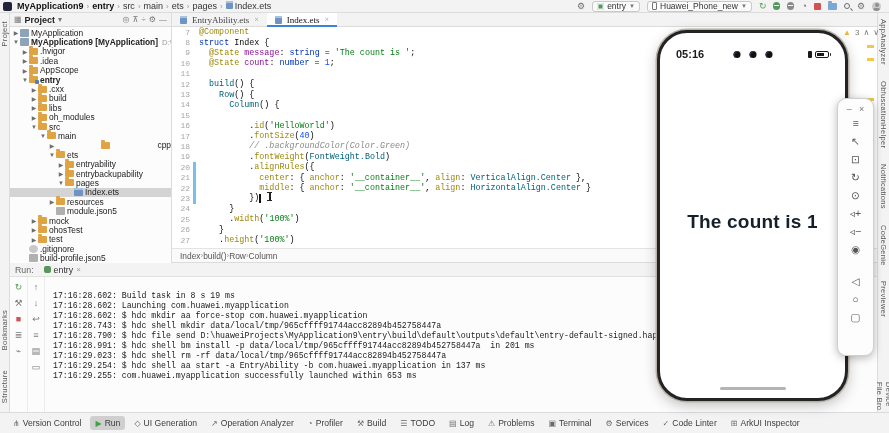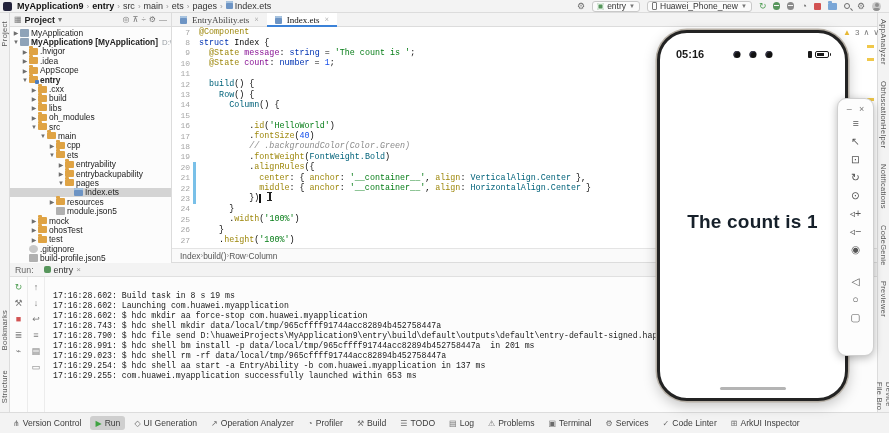--- a/index.html
+++ b/index.html
@@ -291,21 +291,21 @@
       <div class="tree-row" style="padding-left: 20px;">
         <span class="tree-arrow">▼</span>
         <span class="t-ico folder"></span>
         <span class="tree-lab">src</span>
       </div>
       <div class="tree-row" style="padding-left: 29px;">
         <span class="tree-arrow">▼</span>
         <span class="t-ico folder"></span>
         <span class="tree-lab">main</span>
       </div>
-      <div class="tree-row" style="padding-left: 38px;">
+      <div class="tree-row" style="padding-left: 38px; justify-content: space-between;">
         <span class="tree-arrow">▶</span>
         <span class="t-ico folder"></span>
         <span class="tree-lab">cpp</span>
       </div>
       <div class="tree-row" style="padding-left: 38px;">
         <span class="tree-arrow">▼</span>
         <span class="t-ico folder"></span>
         <span class="tree-lab">ets</span>
       </div>
       <div class="tree-row" style="padding-left: 47px;">

